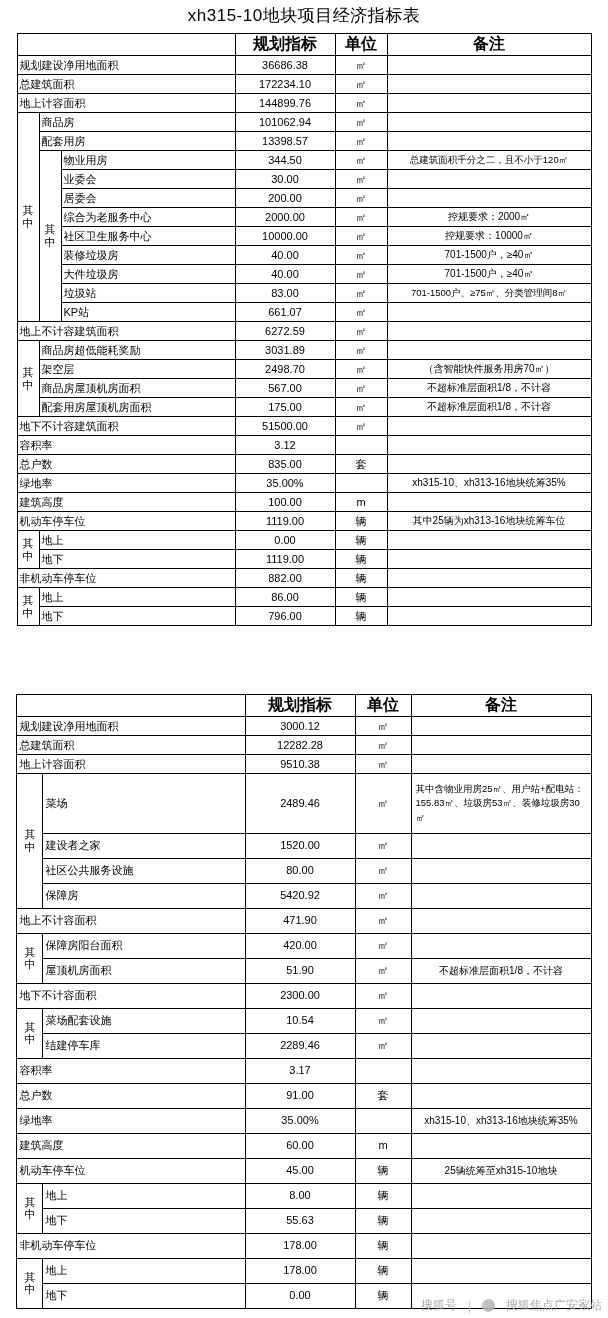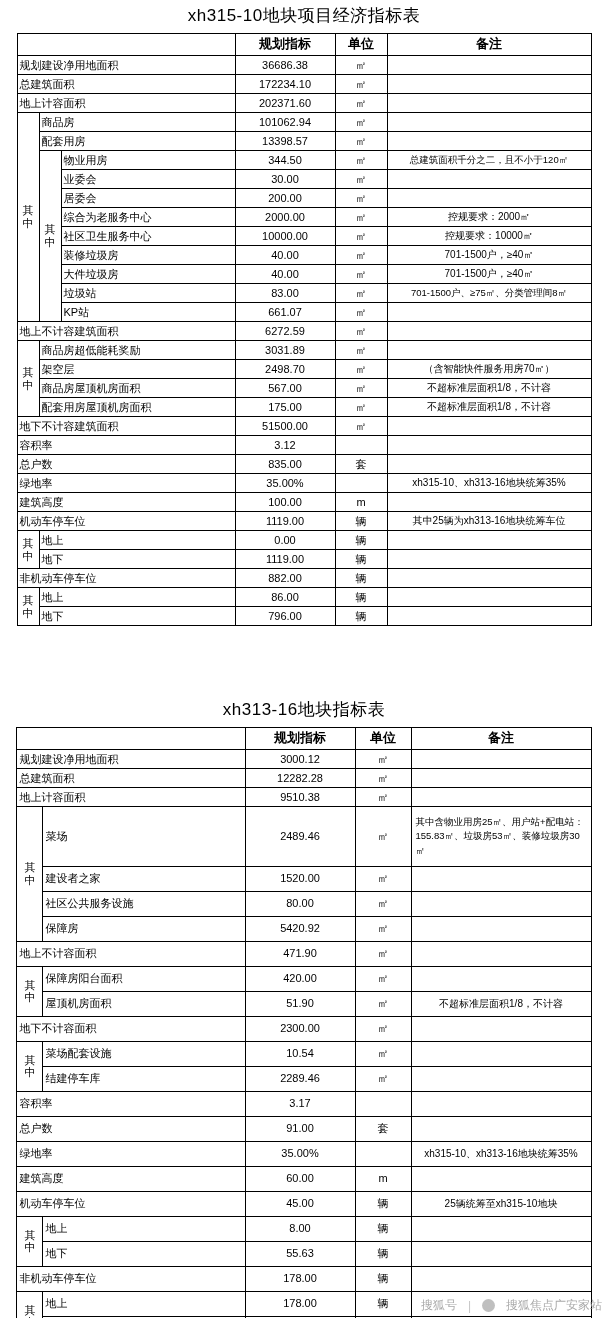--- a/index.html
+++ b/index.html
@@ -40,21 +40,21 @@
     font-size: 11px;
     color: #000;
     text-align: center;
     vertical-align: middle;
     padding: 0 2px;
     line-height: 1.15;
     font-weight: normal;
   }
   thead td {
     font-weight: bold;
-    font-size: 13px;
+    font-size: 16px;
     height: 22px;
     margin-left: 44px;
   }
   tbody td { height: 19px; }
   .lbl { text-align: left; }
   .rem { font-size: 10px; }
   .rem2 { font-size: 9.5px; margin-top: 35px; }
   .vmerge {
     width: 22px;
     font-size: 11px;
@@ -110,21 +110,21 @@
         <td class="rem"></td>
       </tr>
       <tr>
         <td colspan="4" class="lbl">总建筑面积</td>
         <td>172234.10</td>
         <td>㎡</td>
         <td class="rem"></td>
       </tr>
       <tr>
         <td colspan="4" class="lbl">地上计容面积</td>
-        <td>202371.60</td>
+        <td>144899.76</td>
         <td>㎡</td>
         <td class="rem"></td>
       </tr>
 
       <tr>
         <td class="vmerge" rowspan="11">其中</td>
         <td colspan="3" class="lbl">商品房</td>
         <td>101062.94</td>
         <td>㎡</td>
         <td class="rem"></td>
@@ -294,21 +294,20 @@
         <td colspan="3" class="lbl">地下</td>
         <td>796.00</td>
         <td>辆</td>
         <td class="rem"></td>
       </tr>
     </tbody>
   </table>
 </div>
 
 <div class="sheet" id="sheet2">
-  <div class="title">xh313-16地块指标表</div>
   <table>
     <colgroup>
       <col style="width:26px">
         <col style="width:26px">
       <col style="width:176px">
         <col style="width:110px">
         <col style="width:56px">
         <col style="width:180px">
     </colgroup>
     <thead>

